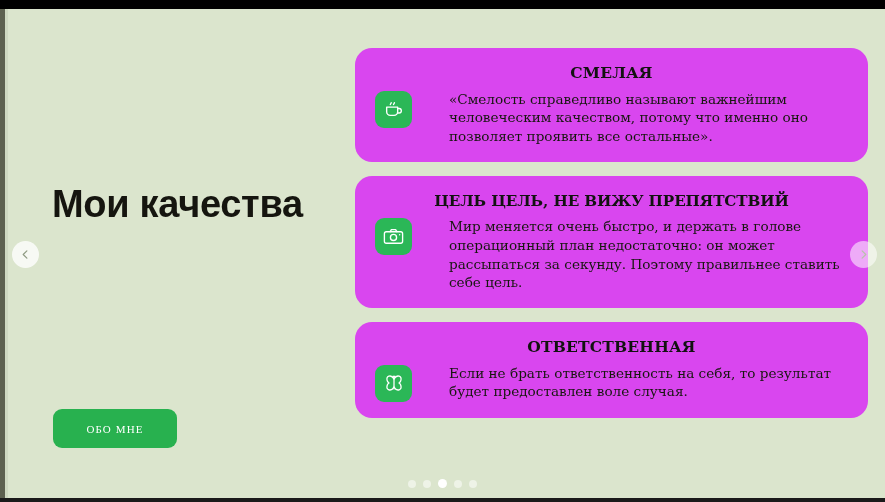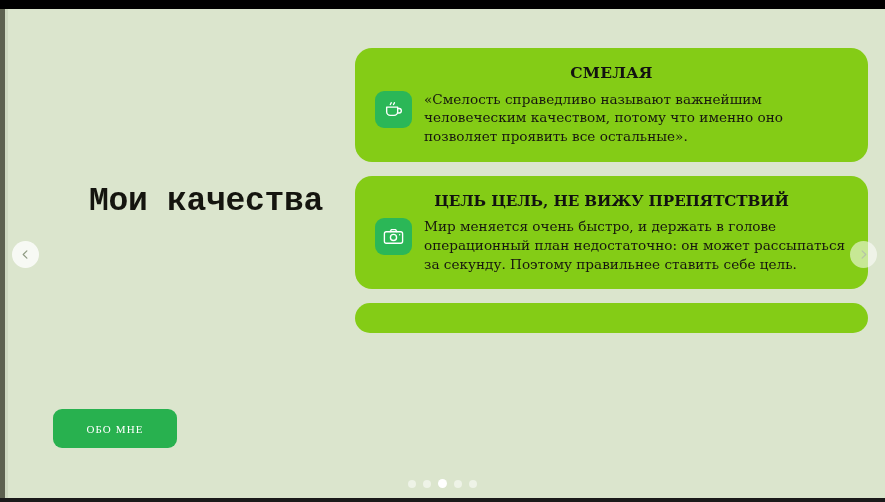--- a/index.html
+++ b/index.html
@@ -65,27 +65,26 @@
     top: 9px;
     width: 300px;
     height: 489px;
   }
 
   .section-title {
     position: absolute;
     top: 175px;
     left: 0;
     width: 300px;
-    font-family: Liberation Mono, monospace;
-    font-size: 33px;
+    font-family: Liberation Sans, sans-serif;
+    font-size: 38px;
     font-weight: bold;
     color: #15150f;
     letter-spacing: -0.3px;
     line-height: 1.1;
-    margin-left: 37px;
   }
 
   .about-button {
     position: absolute;
     top: 400px;
     left: 1px;
     width: 124px;
     height: 39px;
     border: none;
     border-radius: 9px;
@@ -104,21 +103,21 @@
   
   .cards {
     position: absolute;
     left: 355px;
     top: 48px;
     width: 513px;
   }
 
   .card {
     position: relative;
-    background: #84cc16;
+    background: #d946ef;
     border-radius: 17px;
     margin-bottom: 14px;
     padding: 14px 20px 16px 20px;
   }
 
   .card-title {
     text-align: center;
     font-family: "DejaVu Serif", serif;
     font-size: 15.5px;
     font-weight: bold;
@@ -148,20 +147,21 @@
   }
   .icon-tile svg { display: block; }
 
   .card-text {
     font-family: "DejaVu Serif", serif;
     font-size: 13.6px;
     line-height: 1.38;
     color: #17170f;
     flex: 1 1 auto;
     padding-top: 1px;
+    margin-left: 25px;
   }
 
   
   .nav-arrow {
     position: absolute;
     top: 241px;
     width: 27px;
     height: 27px;
     border-radius: 50%;
     background: rgba(255,255,255,0.78);
@@ -242,20 +242,32 @@
             <path d="M8.5 7l1.3-2.2h4.4L15.5 7"></path>
             <circle cx="12" cy="13" r="3.2"></circle>
             <circle cx="18.4" cy="10.2" r="0.8" fill="#ffffff" stroke="none"></circle>
           </svg>
         </div>
         <div class="card-text">Мир меняется очень быстро, и держать в голове операционный план недостаточно: он может рассыпаться за секунду. Поэтому правильнее ставить себе цель.</div>
       </div>
     </div>
 
     <div class="card card-3">
+      <div class="card-title">ОТВЕТСТВЕННАЯ</div>
+      <div class="card-body">
+        <div class="icon-tile">
+          <svg width="22" height="22" viewBox="0 0 24 24" fill="none" stroke="#ffffff" stroke-width="1.4" stroke-linecap="round" stroke-linejoin="round">
+            <path d="M12 5.5v13"></path>
+            <path d="M12 7.5C10.6 5.2 8.2 4 6.4 4.6 4.4 5.3 4 7.6 4.6 9.6c.5 1.7 2 2.4 2 2.4s-1.5.7-2 2.4c-.6 2-.2 4.3 1.8 5 1.8.6 4.2-.6 5.6-2.9"></path>
+            <path d="M12 7.5c1.4-2.3 3.8-3.5 5.6-2.9 2 .7 2.4 3 1.8 5-.5 1.7-2 2.4-2 2.4s1.5.7 2 2.4c.6 2 .2 4.3-1.8 5-1.8.6-4.2-.6-5.6-2.9"></path>
+            <path d="M11.1 4.6L12 5.6l.9-1"></path>
+          </svg>
+        </div>
+        <div class="card-text">Если не брать ответственность на себя, то результат будет предоставлен воле случая.</div>
+      </div>
     </div>
 
   </div>
 
   <button class="nav-arrow nav-prev">
     <span>
       <svg width="11" height="11" viewBox="0 0 24 24" fill="none" stroke="#8e9a83" stroke-width="2.6" stroke-linecap="round" stroke-linejoin="round">
         <polyline points="15 4 7 12 15 20"></polyline>
       </svg>
     </span>

